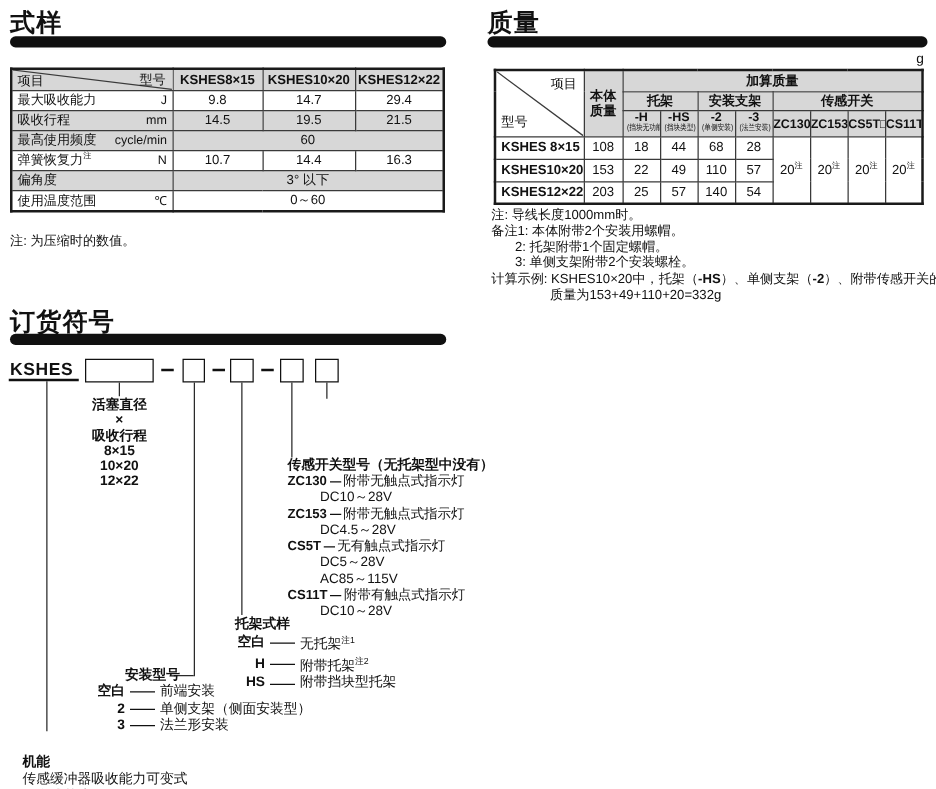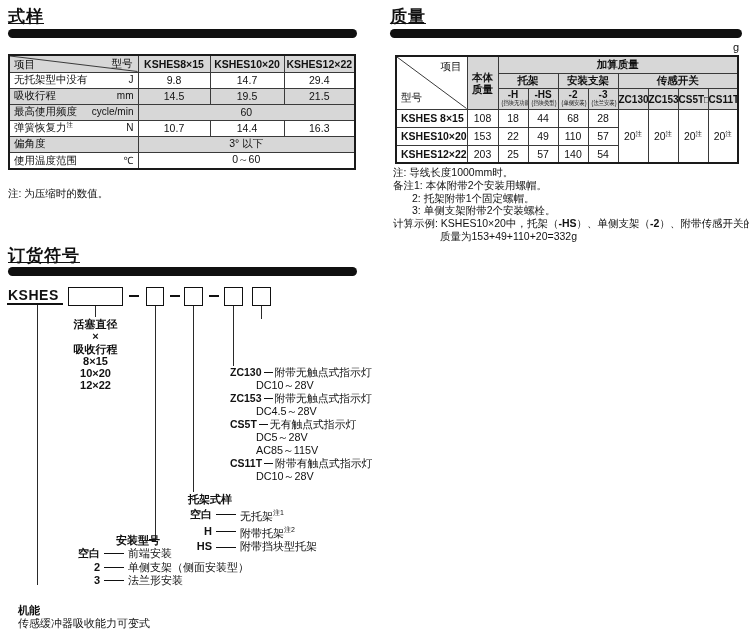--- a/index.html
+++ b/index.html
@@ -1,19 +1,19 @@
 <!DOCTYPE html>
 <html><head>
 <meta charset="utf-8">
 <style>
   html,body{margin:0;padding:0;background:#fff;}
   body{width:749px;height:631px;font-family:"Liberation Sans",sans-serif;color:#111;}
   .page{position:relative;width:749px;height:631px;overflow:hidden;background:#fff;}
 
-  .sec-title{position:absolute;font-size:17px;font-weight:bold;letter-spacing:1px;white-space:nowrap;text-decoration:underline;}
+  .sec-title{position:absolute;font-size:20px;font-weight:bold;letter-spacing:1px;white-space:nowrap;}
   .bar{position:absolute;height:9px;background:#101010;border-radius:4.5px;}
 
   .unit-g{position:absolute;font-size:11px;}
 
   table{border-collapse:collapse;table-layout:fixed;position:absolute;background:#fff;}
   table.tbl{border:2px solid #1a1a1a;}
   td,th{border:1px solid #3a3a3a;font-size:10.5px;padding:0;text-align:center;vertical-align:middle;overflow:hidden;font-weight:normal;}
   th{font-weight:bold;}
   .gray{background:#d7d7d7;}
 
@@ -56,21 +56,21 @@
   .orow{display:flex;align-items:center;line-height:13.5px;font-size:11px;white-space:nowrap;}
   .ocode{font-weight:bold;text-align:right;}
   .odash{height:1px;background:#111;margin:0 4px;flex:0 0 auto;align-self:center;}
   .sensor-block{position:absolute;left:230px;top:366px;}
   .srow{display:flex;align-items:center;line-height:13px;font-size:10.8px;white-space:nowrap;}
   .scode{font-weight:bold;font-size:10.5px;flex:0 0 26px;text-align:left;}
   .sdash{width:9px;height:1px;background:#111;margin:0 2px;flex:0 0 auto;}
   .svolt{margin-left:26px;line-height:13px;font-size:10.8px;}
   .bracket-block{position:absolute;left:188px;top:493px;}
   .mount-block{position:absolute;left:76px;top:534px;}
-  .mount-block .ttl{margin-left:40px;}
+  .mount-block .ttl{margin-left:24px;}
   .func-block{position:absolute;left:18px;top:604px;}
   .func-block div{font-size:11px;line-height:13.5px;white-space:nowrap;}
   .supsm{font-size:7px;vertical-align:super;}
 </style>
 </head>
 <body>
 
 <div class="page">
 
   <div class="sec-title" style="left:8px;top:5px;">式样</div>
@@ -92,21 +92,21 @@
         <span class="c-item-spec">项目</span>
         <span class="c-model-spec">型号</span>
       </td>
       <th class="gray">KSHES8×15</th>
       <th class="gray">KSHES10×20</th>
       <th class="gray">KSHES12×22</th>
     </tr>
     <tr style="height:16px;">
       <td>
             <div class="lblrow">
-              <span class="lbl">无托架型中没有</span>
+              <span class="lbl">最大吸收能力</span>
               <span class="unit">J</span>
             </div>
           </td>
       <td>9.8</td>
       <td>14.7</td>
       <td>29.4</td>
     </tr>
     <tr style="height:16px;" class="gray">
       <td>
             <div class="lblrow">
@@ -285,20 +285,21 @@
     <div class="dlabel">活塞直径</div>
     <div class="dlabel">×</div>
     <div class="dlabel">吸收行程</div>
     <div class="dlabel">8×15</div>
     <div class="dlabel">10×20</div>
     <div class="dlabel">12×22</div>
   </div>
 
 
   <div class="sensor-block">
+    <div class="ttl">传感开关型号（无托架型中没有）</div>
     <div class="srow">
         <span class="scode">ZC130</span>
         <span class="sdash"></span>
         <span>附带无触点式指示灯</span>
       </div>
     <div class="svolt">DC10～28V</div>
     <div class="srow">
         <span class="scode">ZC153</span>
         <span class="sdash"></span>
         <span>附带无触点式指示灯</span>

